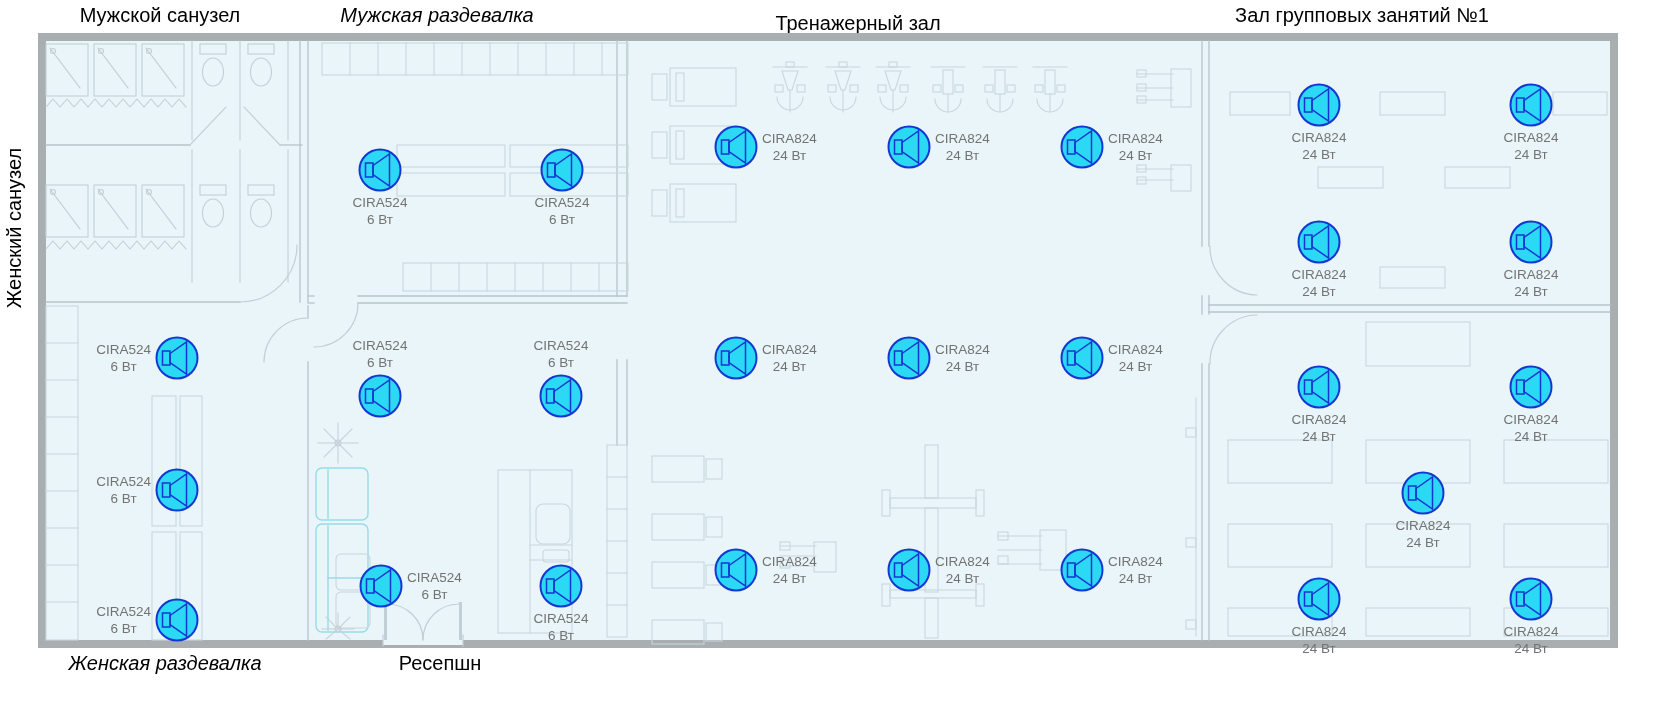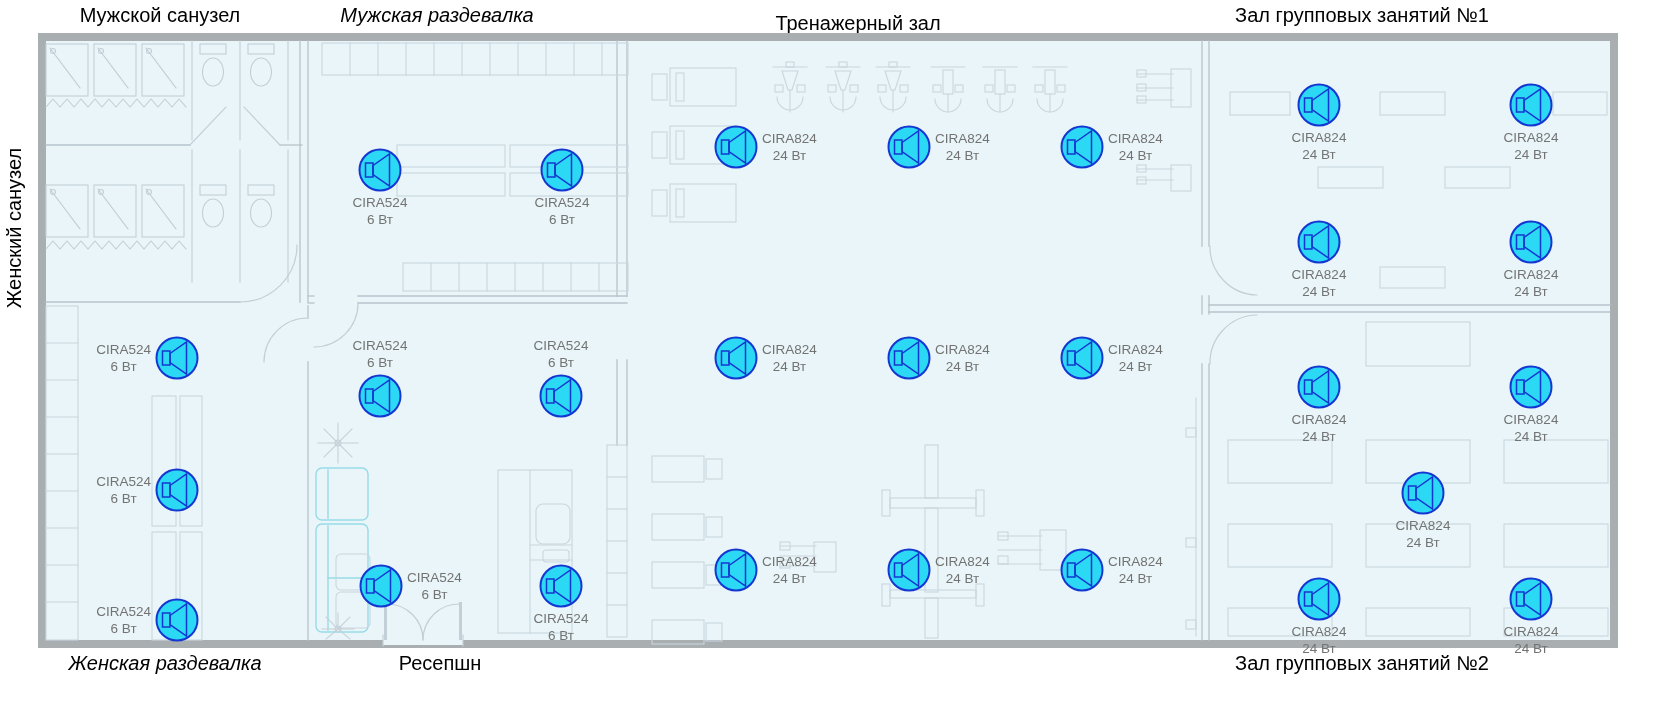--- a/index.html
+++ b/index.html
@@ -24,21 +24,20 @@
 
 <div id="canvas">
 
   <div class="room-label" style="left:160px;top:15px;">Мужской санузел</div>
   <div class="room-label" style="left:437px;top:15px;font-style:italic;">Мужская раздевалка</div>
   <div class="room-label" style="left:858px;top:23px;">Тренажерный зал</div>
   <div class="room-label" style="left:1362px;top:15px;">Зал групповых занятий №1</div>
   <div class="room-label vertical" style="left:14px;top:228px;">Женский санузел</div>
   <div class="room-label" style="left:165px;top:663px;font-style:italic;">Женская раздевалка</div>
   <div class="room-label" style="left:412px;top:663px;margin-left:28px;">Ресепшн</div>
-  <div class="room-label" style="left:1362px;top:663px;">Зал групповых занятий №2</div>
 
   <svg id="underlay" width="1656" height="716" viewBox="0 0 1656 716">
     <g fill="none" stroke-linecap="square">
 
       <rect x="42" y="37" width="1572" height="607" fill="#E9F5F9" stroke="#A9AEB1" stroke-width="8"></rect>
 
       <g stroke="#B6C3CB" stroke-width="1.3">
 
         <line x1="300" y1="41" x2="300" y2="302"></line>
           <line x1="308" y1="41" x2="308" y2="302"></line>

